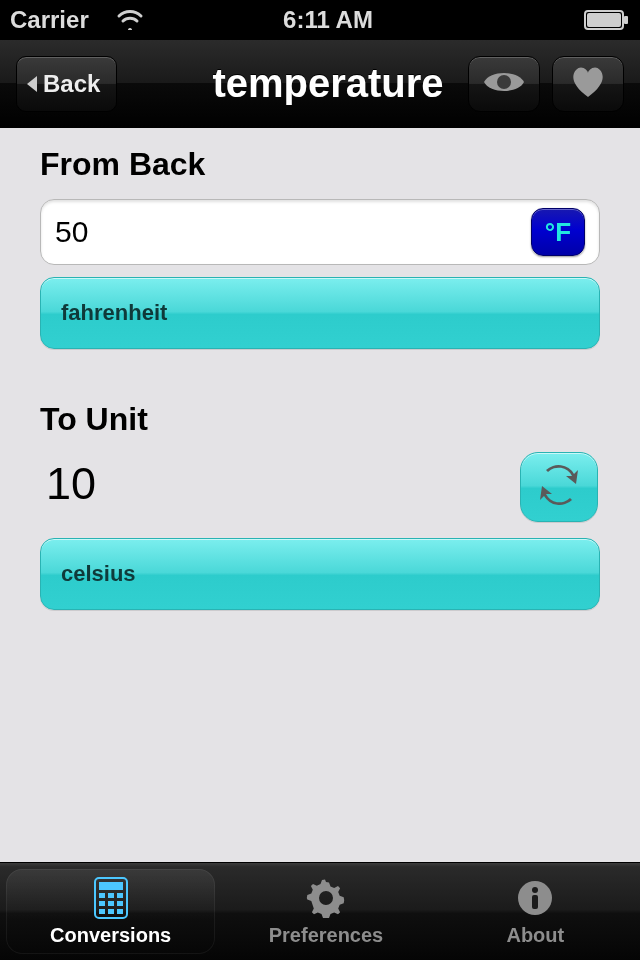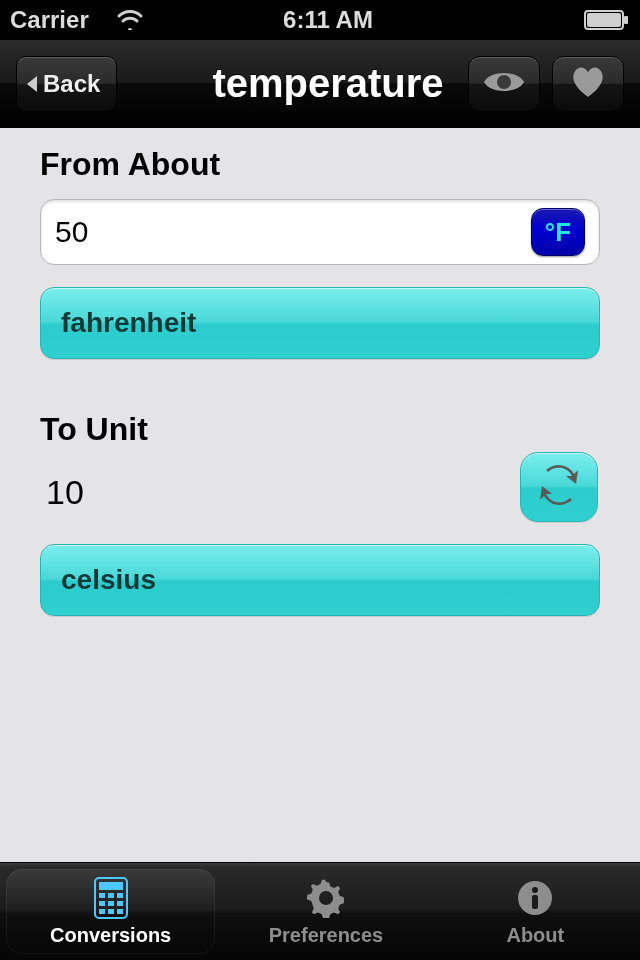--- a/index.html
+++ b/index.html
@@ -54,21 +54,21 @@
   }
 
   
   .content { flex:1; padding: 18px 40px 0 40px; position:relative; }
   .section-label { font-size:32px; font-weight:700; color:#000; margin-bottom:16px; }
 
   .input-wrap {
     position:relative; height:66px; background:#fff;
     border:1px solid #b8b8b8; border-radius:14px;
     box-shadow: inset 0 2px 3px rgba(0,0,0,.12);
-    display:flex; align-items:center; padding:0 14px; margin-bottom:22px;
+    display:flex; align-items:center; padding:0 14px; margin-bottom:12px;
   }
   .input-wrap input {
     flex:1; border:none; outline:none; background:transparent;
     font-size:30px; color:#000;
   }
 
   .unit-chip {
     width:54px; height:48px; border-radius:12px;
     background:linear-gradient(to bottom,#1818b0 0%,#0000d0 45%,#0000a8 100%);
     color:#22e6e0; font-size:26px; font-weight:600;
@@ -80,39 +80,39 @@
     background:linear-gradient(to bottom,#0f1022 0%, #050515 100%);
     border:1px solid #000;
     box-shadow: inset 0 1px 0 rgba(255,255,255,.12), 0 1px 2px rgba(0,0,0,.4);
   }
 
   .unit-select {
     height:72px; border-radius:14px;
     background:linear-gradient(to bottom,#7beeee 0%, #4ad8d8 48%, #2dcccc 52%, #31d0d0 100%);
     border:1px solid #29b3b3;
     box-shadow: inset 0 1px 0 rgba(255,255,255,.6), 0 1px 0 rgba(0,0,0,.1);
-    color:#0f3a3a; font-size:28px; font-weight:600;
+    color:#0f3a3a; font-size:22px; font-weight:600;
     display:flex; align-items:center; padding:0 20px;
   }
 
   .swap-btn {
     position:absolute; right:42px; top:324px;
     width:78px; height:70px; border-radius:18px;
     background:linear-gradient(to bottom,#7beeee 0%, #4ad8d8 48%, #2dcccc 52%, #31d0d0 100%);
     border:1px solid #29b3b3;
     box-shadow: inset 0 1px 0 rgba(255,255,255,.6), 0 1px 0 rgba(0,0,0,.1);
     display:flex; align-items:center; justify-content:center;
   }
 
   .to-section { margin-top:52px; }
   .result-row {
     display:flex; align-items:center; padding: 4px 6px 0 6px;
     margin-bottom:28px;
   }
-  .result-value { font-size:34px; color:#000; flex:1; }
+  .result-value { font-size:45px; color:#000; flex:1; }
 
   
   .tab-bar {
     height:98px;
     background: linear-gradient(to bottom, #3c3c3c 0%, #2a2a2a 4%, #1b1b1b 48%, #0f0f0f 52%, #050505 100%);
     border-top:1px solid #000;
     display:flex;
   }
   .tab-item { flex:1; display:flex; flex-direction:column; align-items:center; justify-content:center; gap:4px; }
   .tab-item .tab-label { font-size:20px; font-weight:700; color:#8d8d8d; }
@@ -171,21 +171,21 @@
           <path d="M20 32 C 6 22, 2 12, 8 5 C 13 -1, 20 5, 20 8 C 20 5, 27 -1, 32 5 C 38 12, 34 22, 20 32 Z" fill="#9a9a9a"></path>
         </svg>
       </span>
     </div>
   </div>
 </div>
 
 <div class="content">
 
   <div>
-    <div class="section-label">From About</div>
+    <div class="section-label">From Back</div>
     <div class="input-wrap">
       <input type="text" value="50" style="">
       <div class="unit-chip">
         <span>°F</span>
       </div>
     </div>
     <div class="unit-select">
       <span>fahrenheit</span>
     </div>
   </div>

